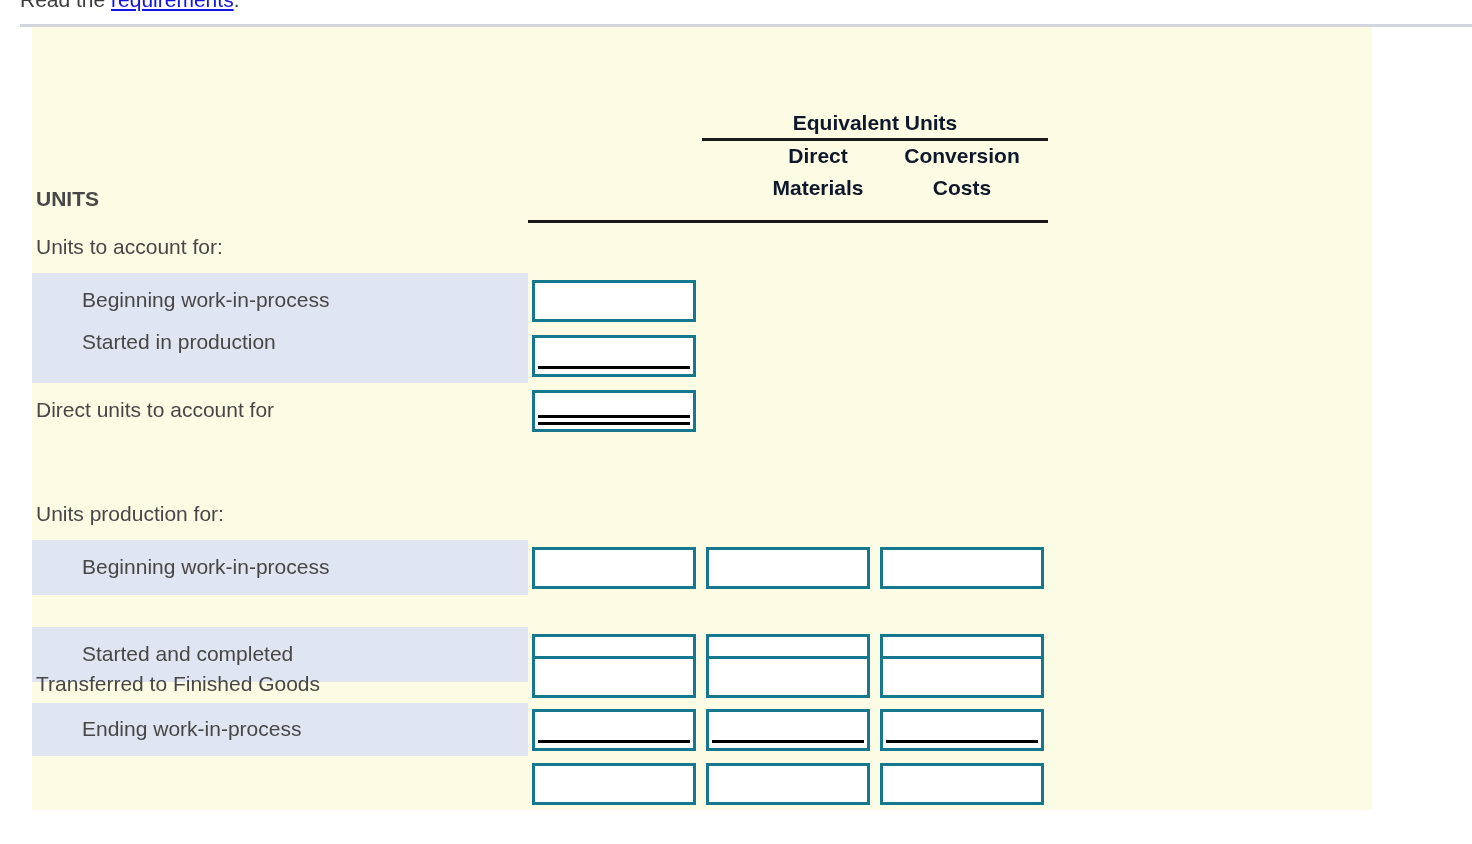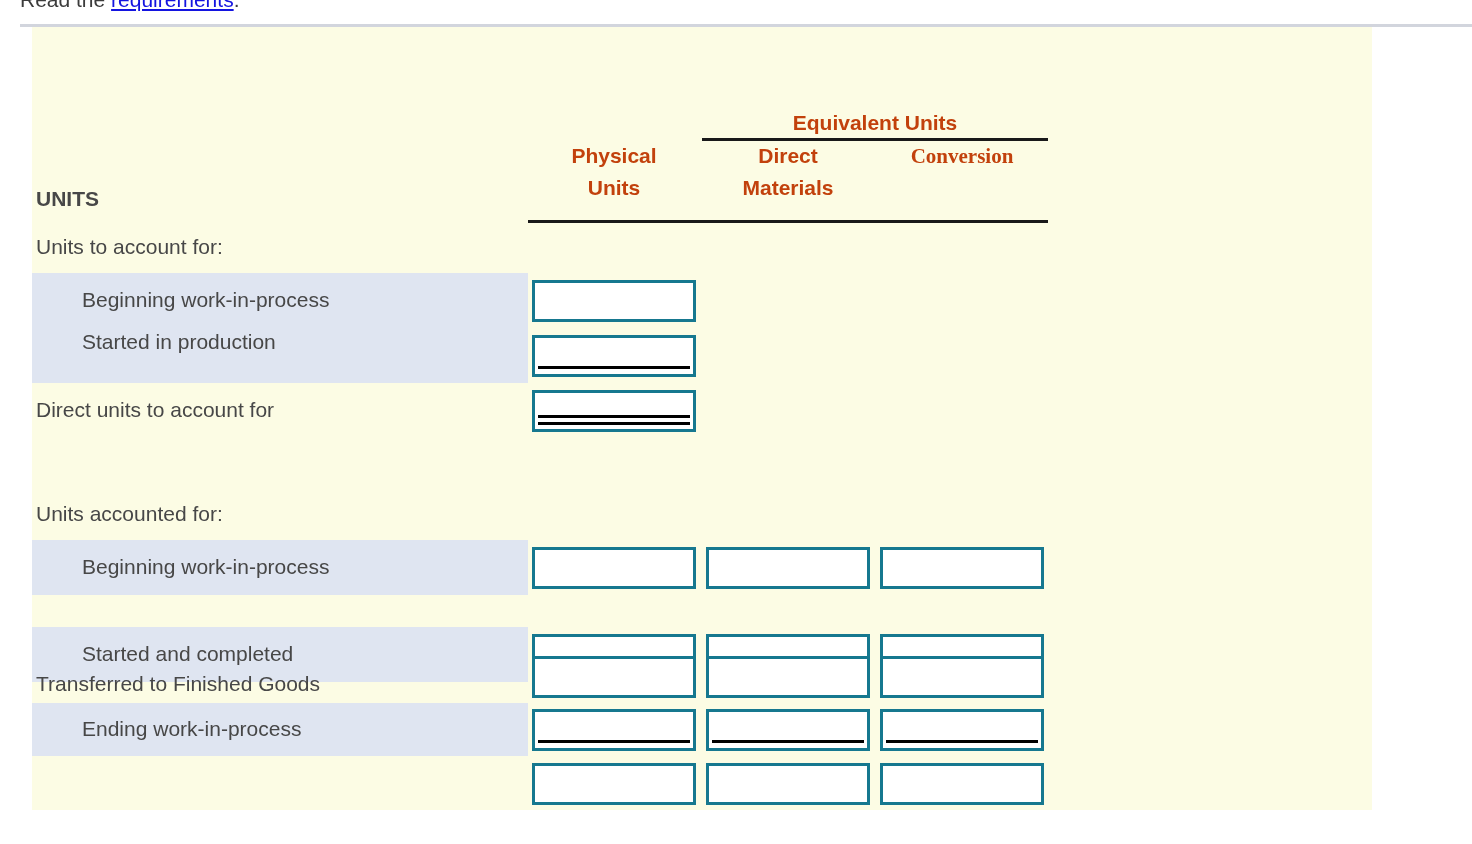--- a/index.html
+++ b/index.html
@@ -88,28 +88,28 @@
     left: 496px;
     top: 193px;
     width: 520px;
     height: 3px;
     background: #191919;
   }
   .hdr {
     position: absolute;
     font-size: 21px;
     font-weight: bold;
-    color: #c2410c;
+    color: #0f172a;
     text-align: center;
     line-height: 32px;
   }
   .hdr-eq   { left: 670px; top: 80px;  width: 346px; }
   .hdr-phys { left: 496px; top: 113px; width: 172px; }
-  .hdr-dm   { left: 670px; top: 113px; width: 172px; }
-  .hdr-cc   { left: 844px; top: 113px; width: 172px; font-family: Liberation Serif, serif; }
+  .hdr-dm   { left: 700px; top: 113px; width: 172px; }
+  .hdr-cc   { left: 844px; top: 113px; width: 172px; }
 
   .units-label {
     position: absolute;
     left: 4px;
     top: 160px;
     font-size: 21px;
     font-weight: bold;
     color: #474747;
   }
 
@@ -174,30 +174,27 @@
   <div class="divider"></div>
 
   <div class="report">
 
 
     <div class="report-body">
 
       <div class="hdr hdr-eq">Equivalent Units</div>
       <div class="eq-rule"></div>
 
-      <div class="hdr hdr-phys">
-        <div>Physical</div>
-        <div>Units</div>
-      </div>
       <div class="hdr hdr-dm">
         <div>Direct</div>
         <div>Materials</div>
       </div>
       <div class="hdr hdr-cc">
         <div>Conversion</div>
+        <div>Costs</div>
       </div>
 
       <div class="col-rule"></div>
 
       <div class="units-label">UNITS</div>
 
       <div id="rows">
           <div class="row" style="top: 196px; height: 50px;">
             <div class="band"></div>
             <div class="label" style="top: 12px;">Units to account for:</div>
@@ -220,21 +217,21 @@
             <div class="cell c0" style="top: 7px;">
               <div class="rule2a"></div>
               <div class="rule2b"></div>
             </div>
           </div>
           <div class="row" style="top: 412px; height: 68px;">
             <div class="band"></div>
           </div>
           <div class="row" style="top: 463px; height: 50px;">
             <div class="band"></div>
-            <div class="label" style="top: 12px;">Units accounted for:</div>
+            <div class="label" style="top: 12px;">Units production for:</div>
           </div>
           <div class="row shaded" style="top: 513px; height: 55px;">
             <div class="band"></div>
             <div class="label indent" style="top: 15px;">Beginning work-in-process</div>
             <div class="cell c0" style="top: 7px;"></div>
             <div class="cell c1" style="top: 7px;"></div>
             <div class="cell c2" style="top: 7px;"></div>
           </div>
           <div class="row shaded" style="top: 600px; height: 55px;">
             <div class="band"></div>

